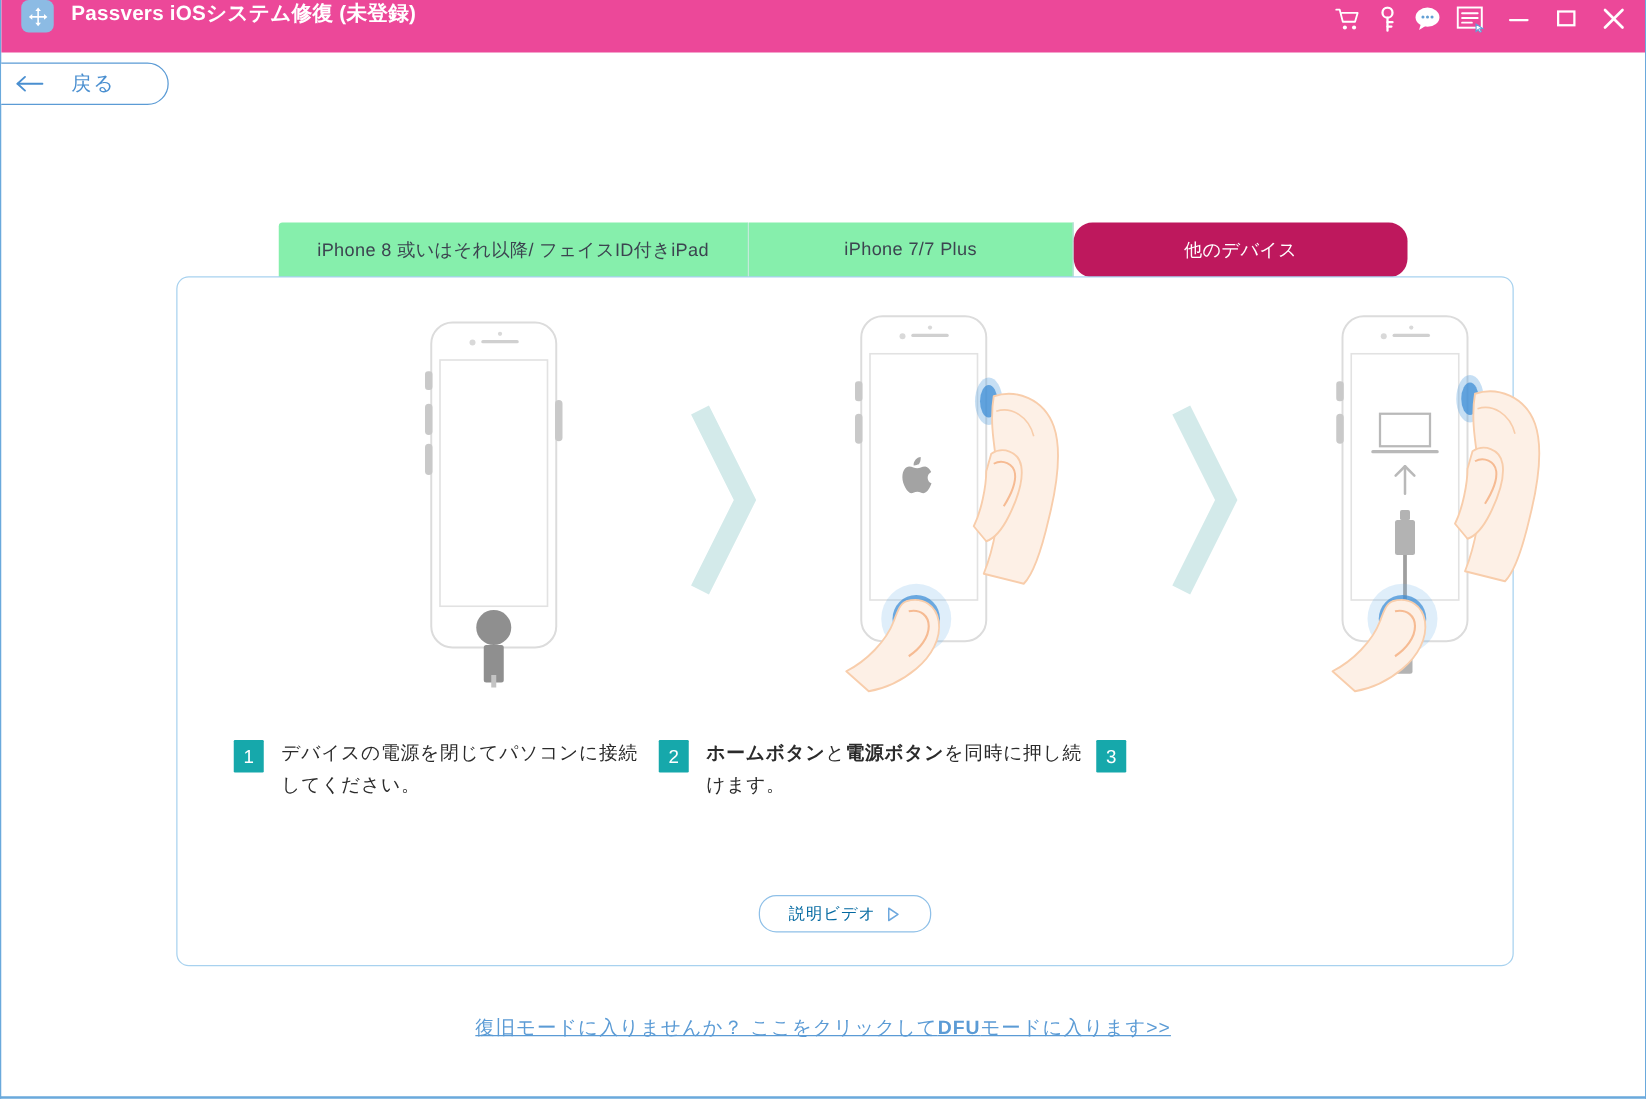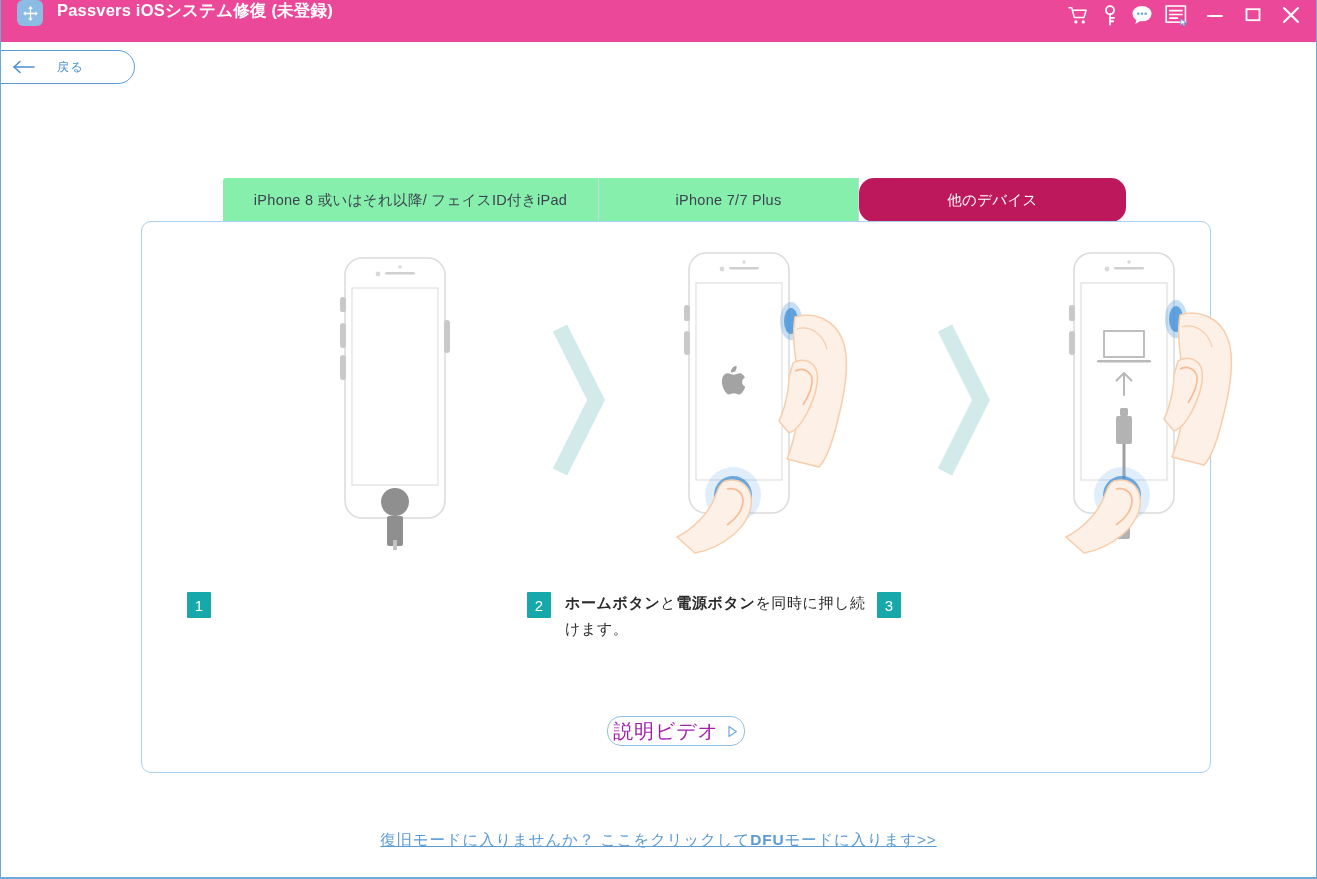--- a/index.html
+++ b/index.html
@@ -93,21 +93,21 @@
   }
   #back-arrow {
     margin-left: 26px;
     color: #4a8fd0;
     display: flex;
     align-items: center;
   }
   #back-label {
     margin-left: 22px;
     color: #4a8fd0;
-    font-size: 12px;
+    font-size: 16px;
     letter-spacing: 1.5px;
   }
 
   
   #header-instruction {
     position: absolute;
     left: 175px;
     top: 70px;
     font-size: 15.5px;
     color: #2b2b2b;
@@ -238,32 +238,32 @@
     border: 1px solid #8fc0e8;
     border-radius: 14px;
     background: #ffffff;
     display: flex;
     align-items: center;
     justify-content: center;
     gap: 7px;
     cursor: pointer;
   }
   #video-label {
-    font-size: 20px;
-    color: #a21caf;
+    font-size: 13px;
+    color: #0369a1;
     letter-spacing: 0.8px;
   }
   #video-play-icon { display: flex; align-items: center; color: #6ea8de; }
 
   
   #dfu-link {
     position: absolute;
     left: 50%;
     transform: translateX(-50%);
-    top: 830px;
+    top: 812px;
     font-size: 15.5px;
     color: #5b9bd5;
     text-decoration: underline;
     letter-spacing: 0.8px;
     white-space: nowrap;
     cursor: pointer;
   }
   #dfu-link b { font-weight: bold; }
 </style>
 </head>
@@ -474,20 +474,21 @@
             <path d="M62 236 C76 232 86 240 88 252 C90 266 82 280 70 290 C58 300 44 306 32 308 L14 292 C30 284 46 268 52 252 C55 244 57 238 62 236 Z"></path>
           </g>
           <path d="M64 244 C74 242 80 248 80 256 C80 265 73 274 64 280" fill="none" stroke="#f6bb93" stroke-width="1.7"></path>
         </svg>
       </div>
     </div>
 
     <div id="steps-row">
       <div class="step-item" id="step-0">
         <div class="step-badge">1</div>
+        <div class="step-text">デバイスの電源を閉じてパソコンに接続してください。</div>
       </div>
       <div class="step-item" id="step-1">
         <div class="step-badge">2</div>
         <div class="step-text bold-style"><b>ホームボタン</b>と<b>電源ボタン</b>を同時に押し続けます。</div>
       </div>
       <div class="step-item" id="step-2">
         <div class="step-badge">3</div>
       </div>
     </div>
 

